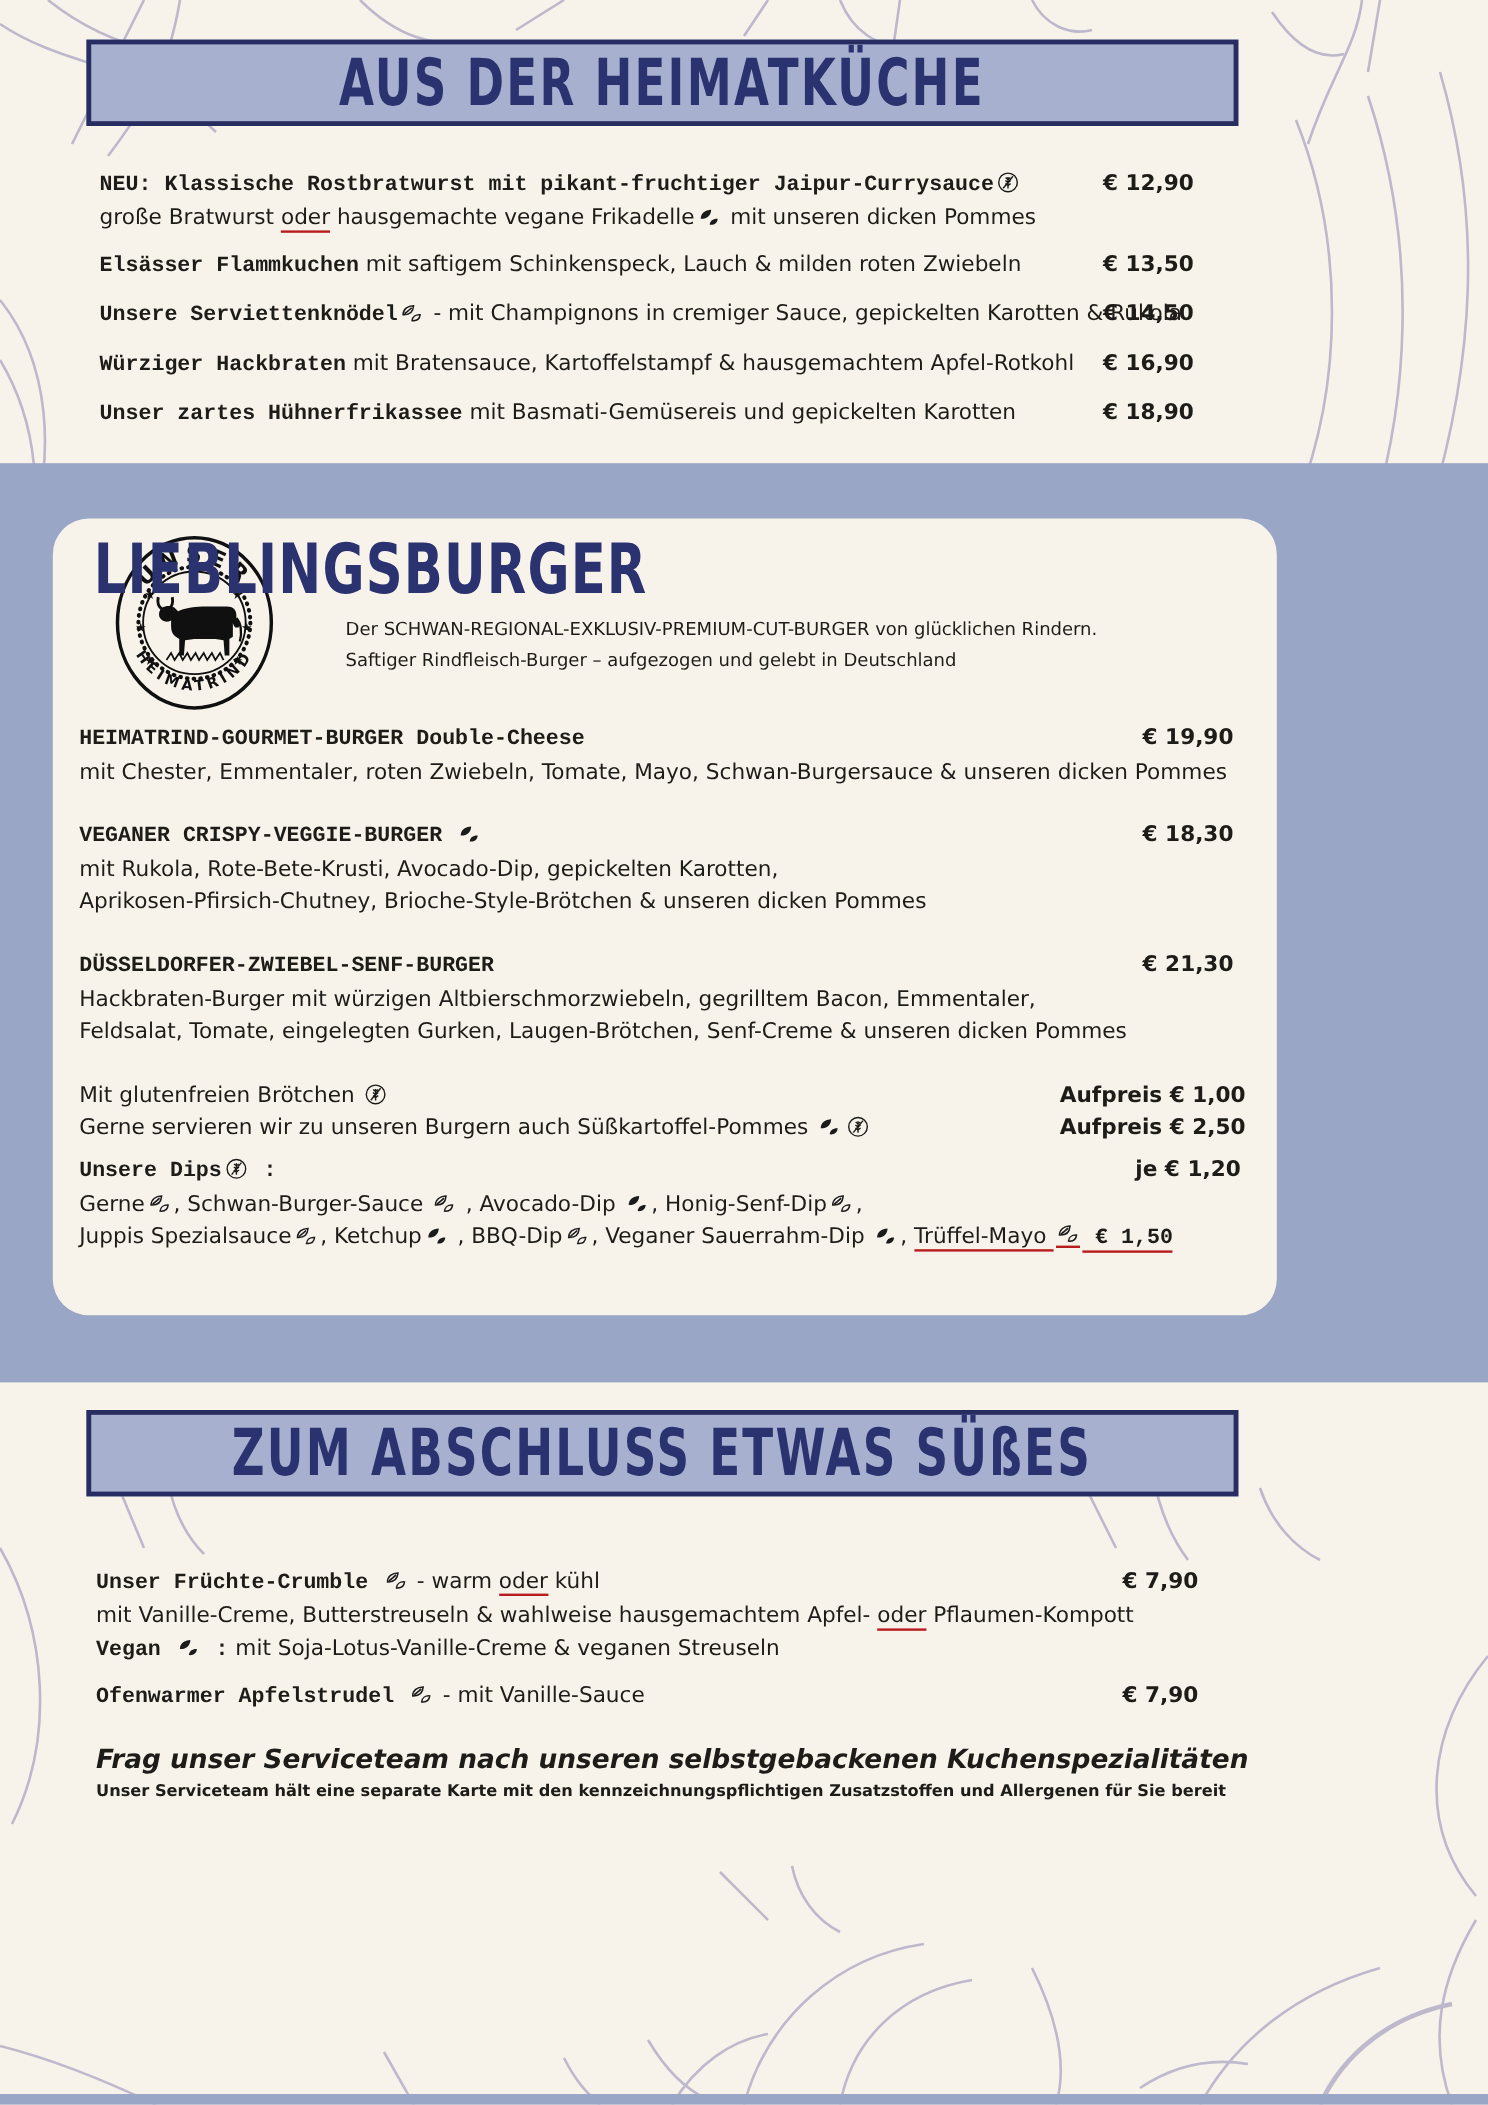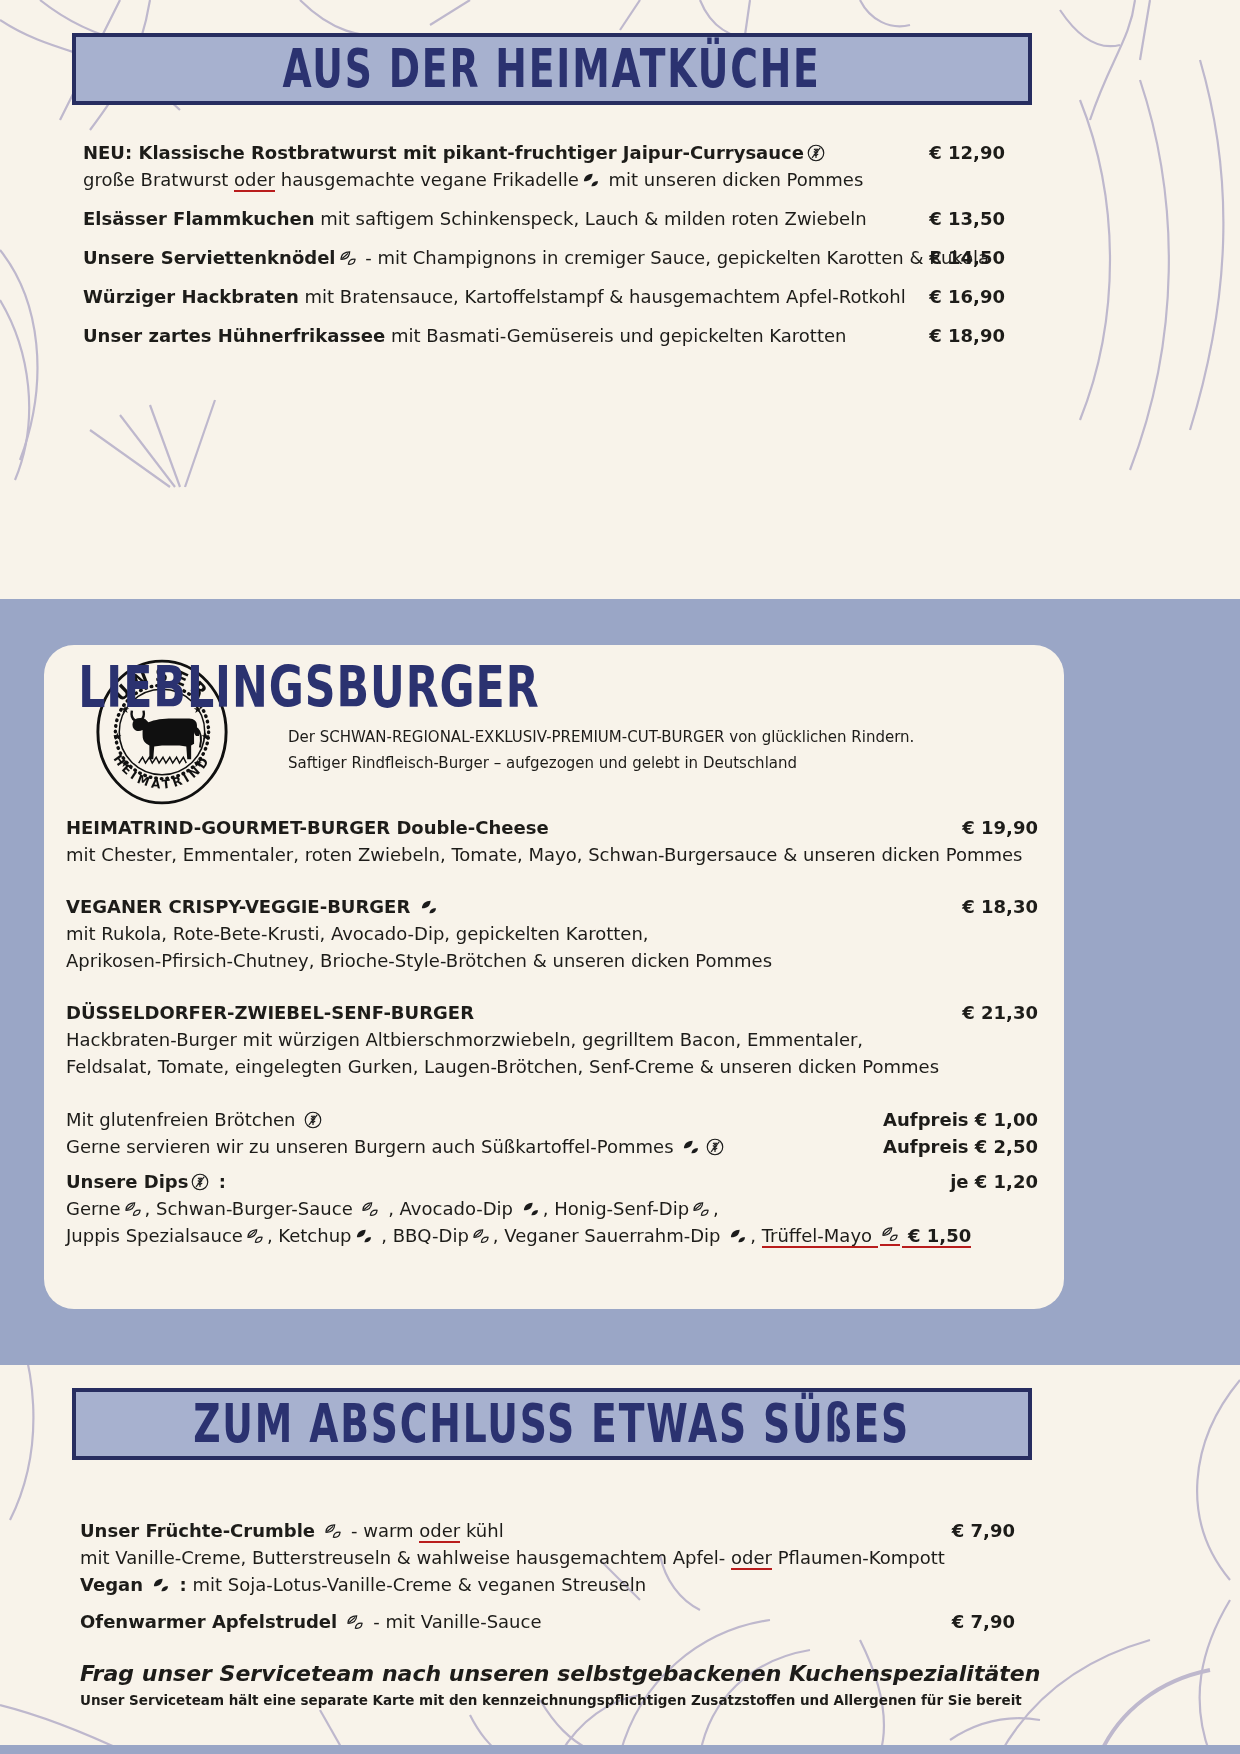--- a/index.html
+++ b/index.html
@@ -21,26 +21,26 @@
     display:inline-block;white-space:nowrap;
     font-size:41px;font-weight:bold;color:#2b3270;letter-spacing:2px;
     transform:scale(0.92,1.32);
   }
 
   
   .menu-list{font-size:18px;line-height:27px;}
   .menu-row{display:flex;align-items:flex-start;}
   .row-text{flex:1;min-width:0;}
   .line{white-space:nowrap;}
-  .row-price{font-weight:bold;white-space:nowrap;margin-left:12px;min-width:96px;text-align:right;flex-shrink:0;}
-  .b{font-weight:bold;}
+  .row-price{font-weight:bold;white-space:nowrap;margin-left:12px;min-width:96px;text-align:center;flex-shrink:0;}
+  .b{font-weight:bold;font-family:Liberation Mono, monospace;}
   .u{border-bottom:2px solid #b91c1c;}
 
   
-  .top-section{box-sizing:border-box;height:599px;padding-top:33px;}
+  .top-section{box-sizing:border-box;height:386px;padding-top:33px;}
   .top-section .menu-list{margin:34px 0 0 83px;width:922px;}
   .top-section .menu-row{margin-top:12px;}
   .top-section .menu-row:first-child{margin-top:0;}
 
   
   .band{box-sizing:border-box;height:766px;background:#9aa6c6;padding-top:46px;}
   .card{
     box-sizing:border-box;width:1020px;height:664px;margin-left:44px;
     background:#f8f3ea;border-radius:30px;padding:12px 26px 0 22px;
   }

